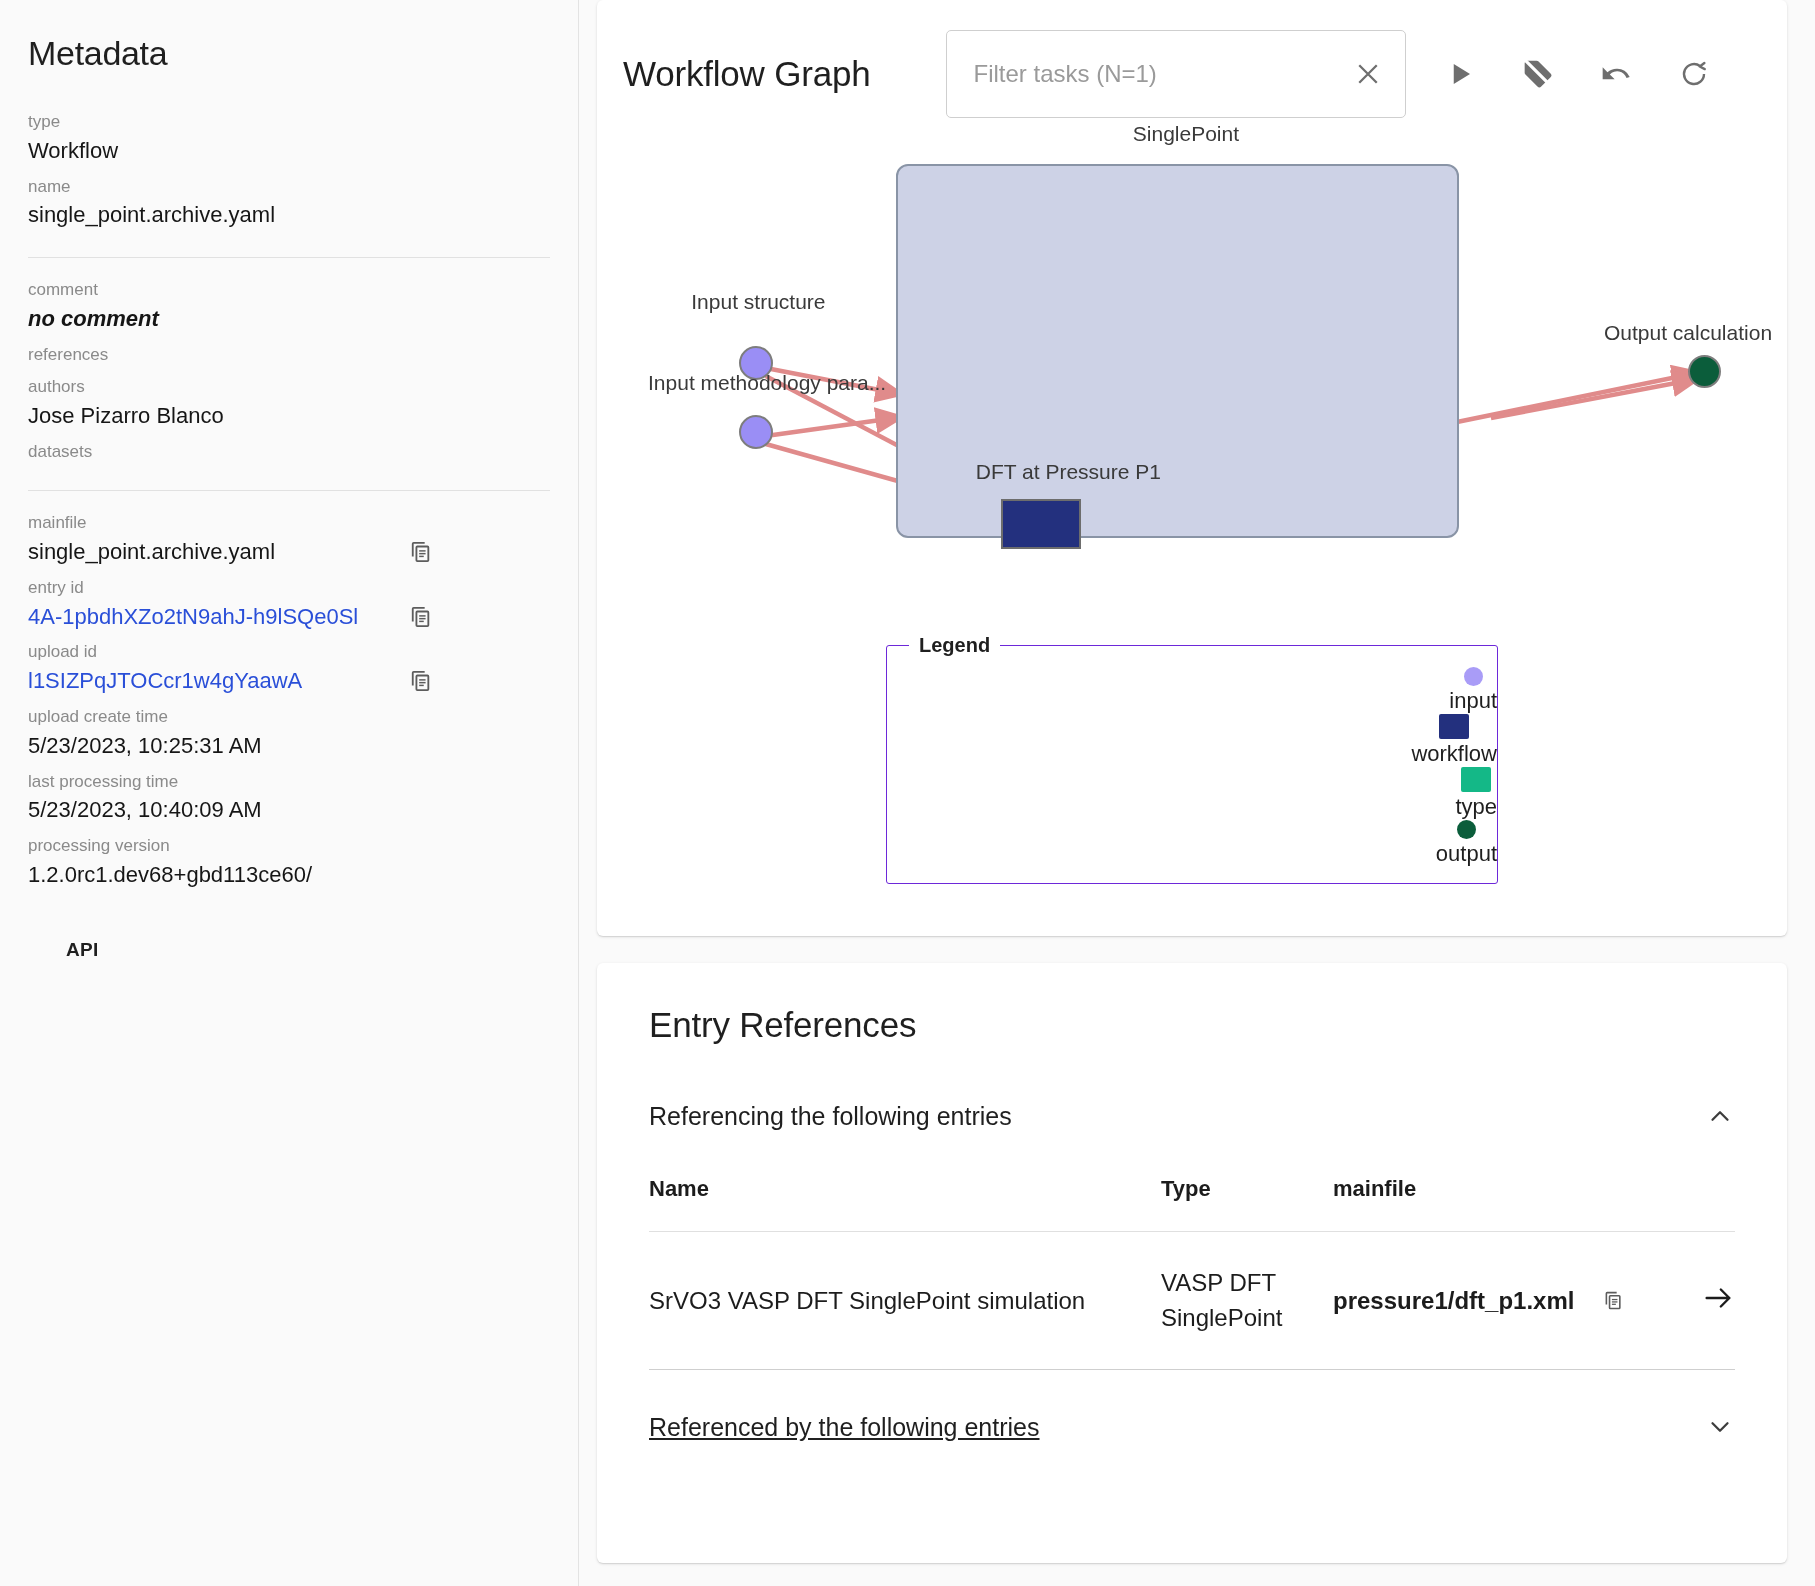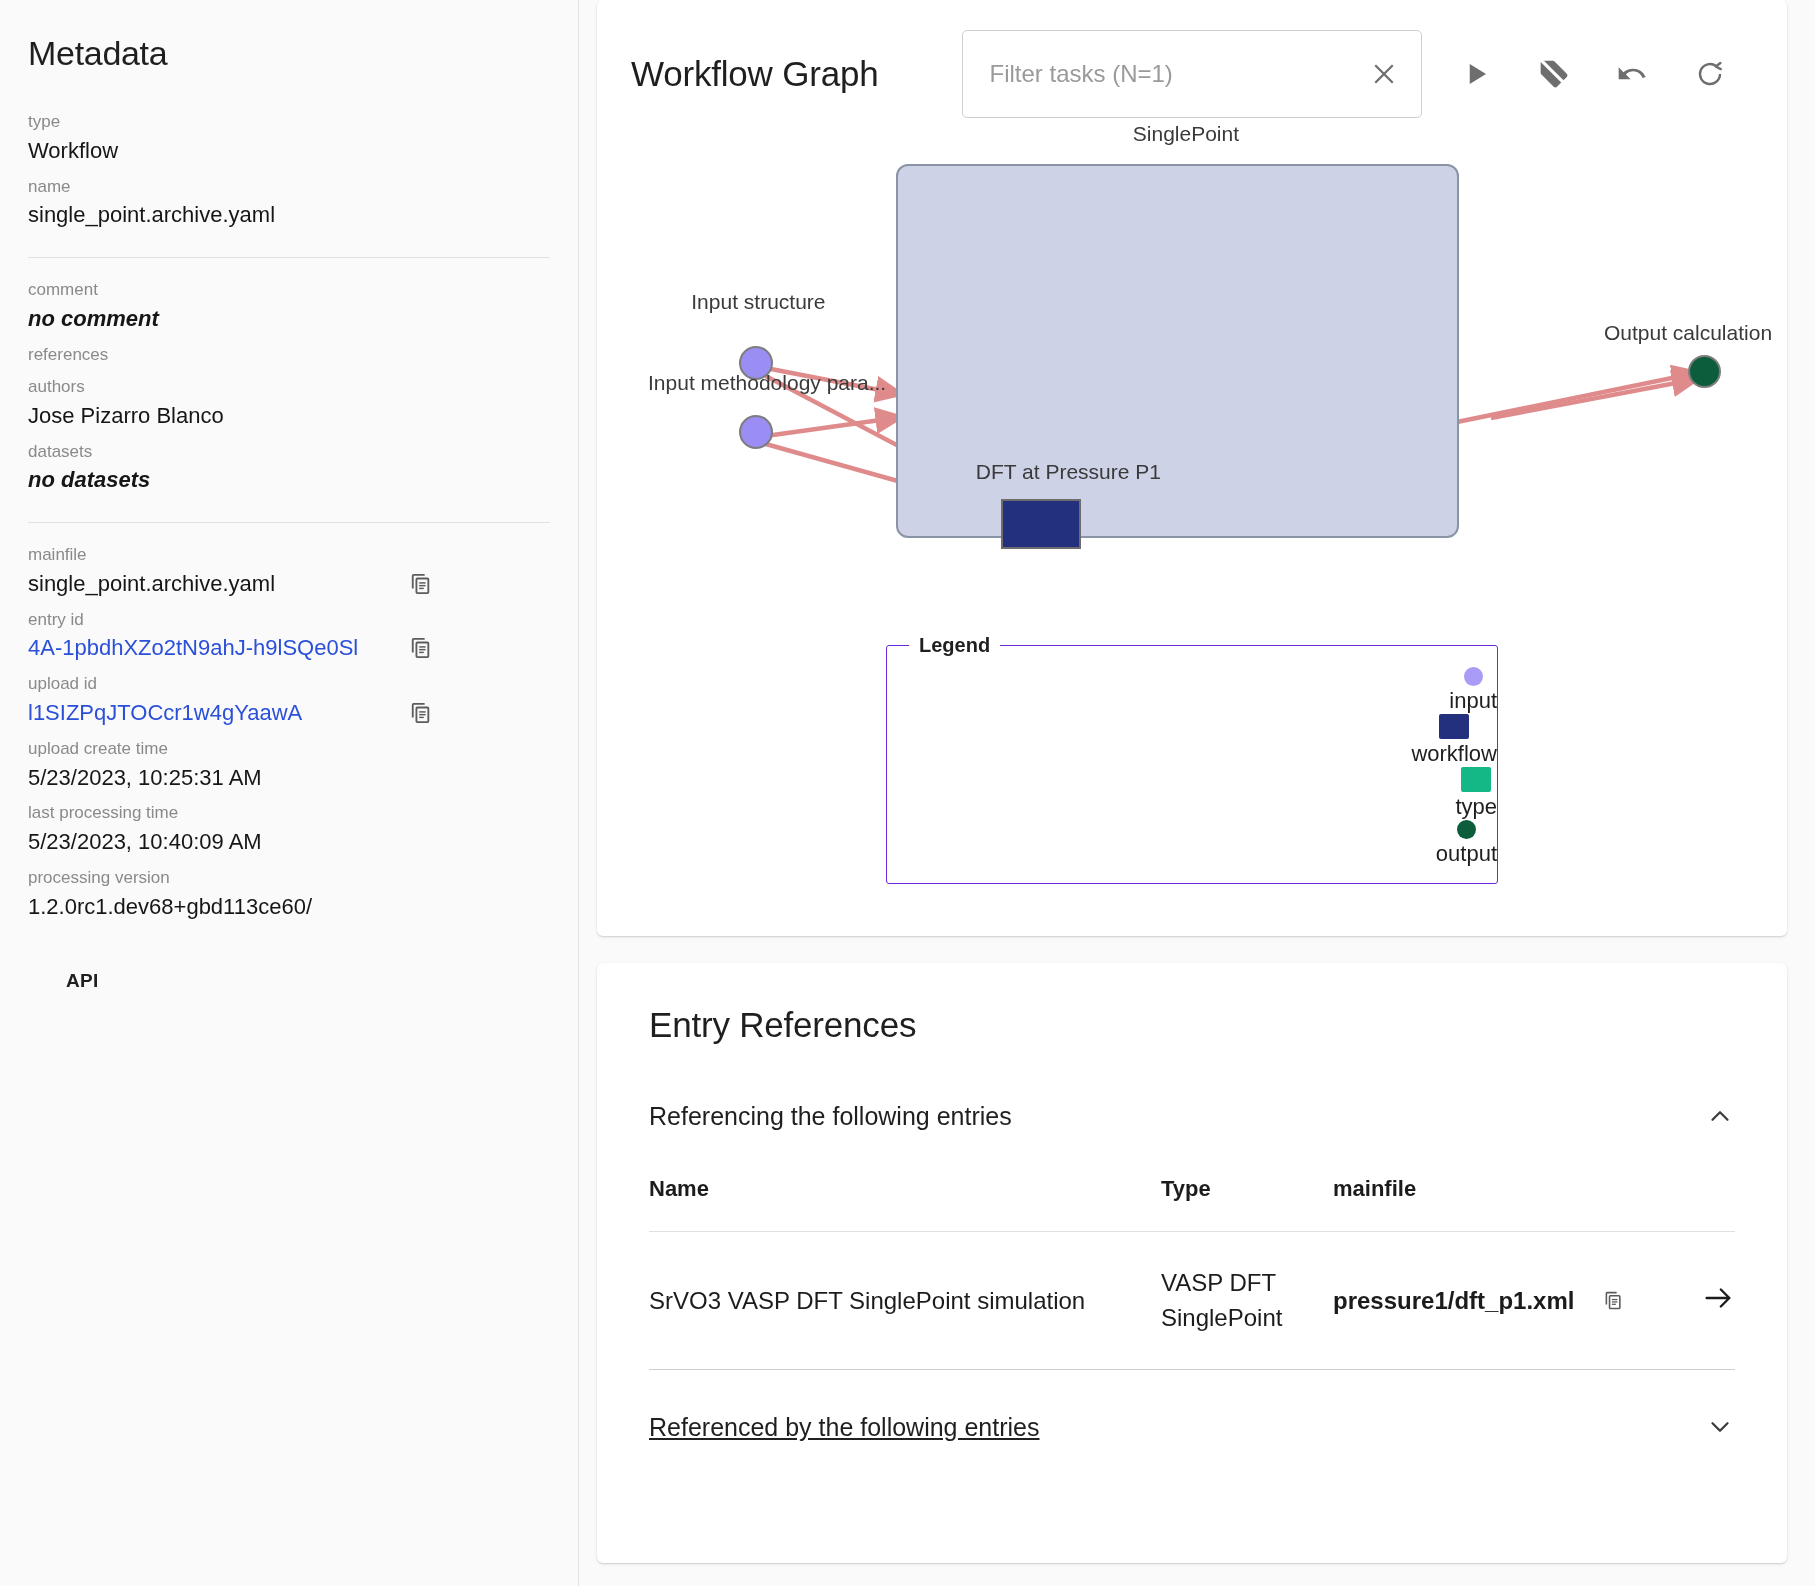--- a/index.html
+++ b/index.html
@@ -97,21 +97,21 @@
   .graph-header {
     display: flex;
     align-items: center;
     padding-top: 30px;
     gap: 0;
   }
   .graph-title {
     font-size: 35px;
     font-weight: 400;
     color: #1f1f1f;
-    margin: 8px;
+    margin: 0;
     letter-spacing: -0.2px;
     white-space: nowrap;
     text-align: right;
   }
   .filter-box {
     margin-left: 76px;
     width: 460px;
     height: 88px;
     border: 1px solid #cfcfcf;
     border-radius: 5px;
@@ -257,21 +257,20 @@
 
     <div class="field-label">comment</div>
     <div class="field-value italic">no comment</div>
 
     <div class="field-label">references</div>
 
     <div class="field-label">authors</div>
     <div class="field-value">Jose Pizarro Blanco</div>
 
     <div class="field-label">datasets</div>
-    <div class="field-value italic">no datasets</div>
 
     <hr class="divider">
 
     <div class="field-label">mainfile</div>
     <div class="row-with-copy">
       <div class="field-value">single_point.archive.yaml</div>
       <span class="copy-icon">
         <svg width="22" height="26" viewBox="0 0 24 24" fill="currentColor">
             <path d="M16 1H4a2 2 0 0 0-2 2v14h2V3h12V1zm3 4H8a2 2 0 0 0-2 2v14a2 2 0 0 0 2 2h11a2 2 0 0 0 2-2V7a2 2 0 0 0-2-2zm0 16H8V7h11v14z"></path>
             <rect x="10" y="10" width="7" height="1.6"></rect>

